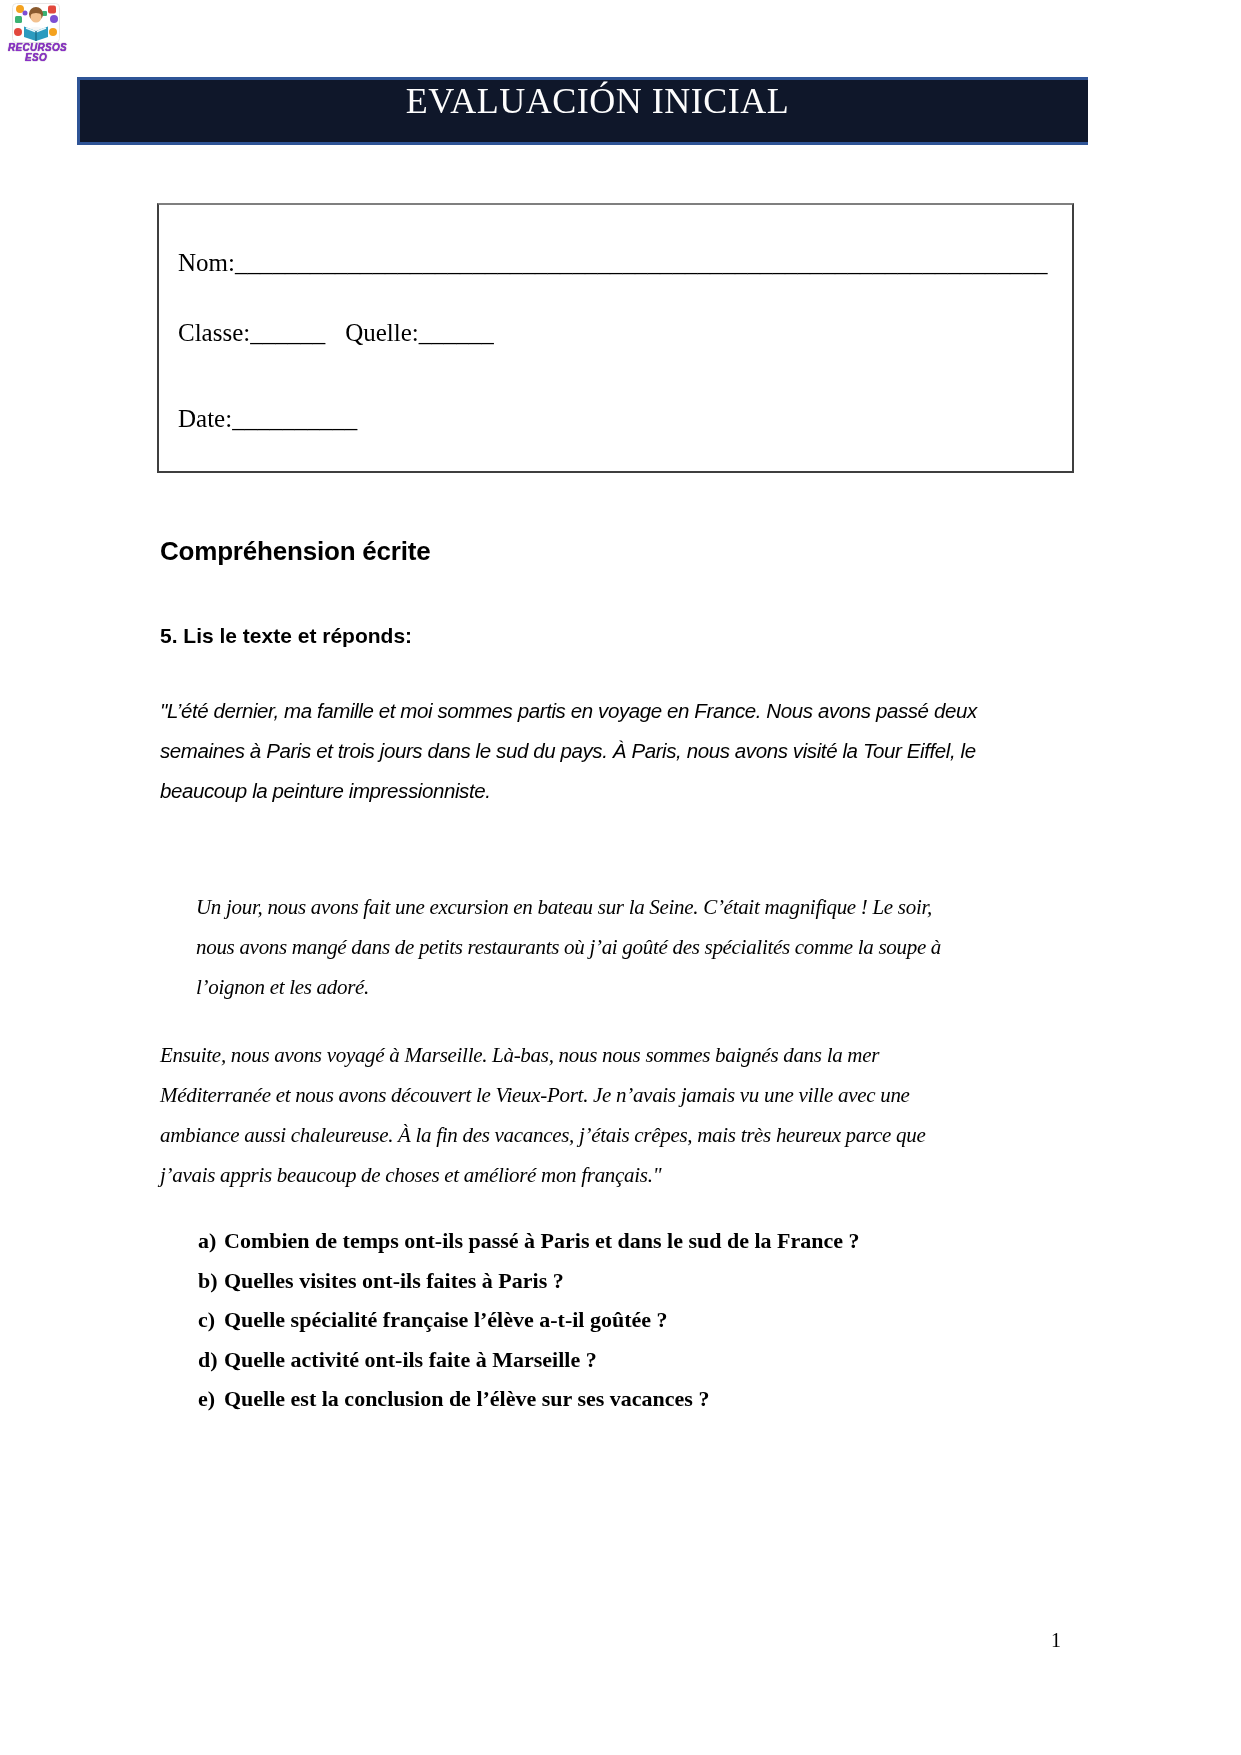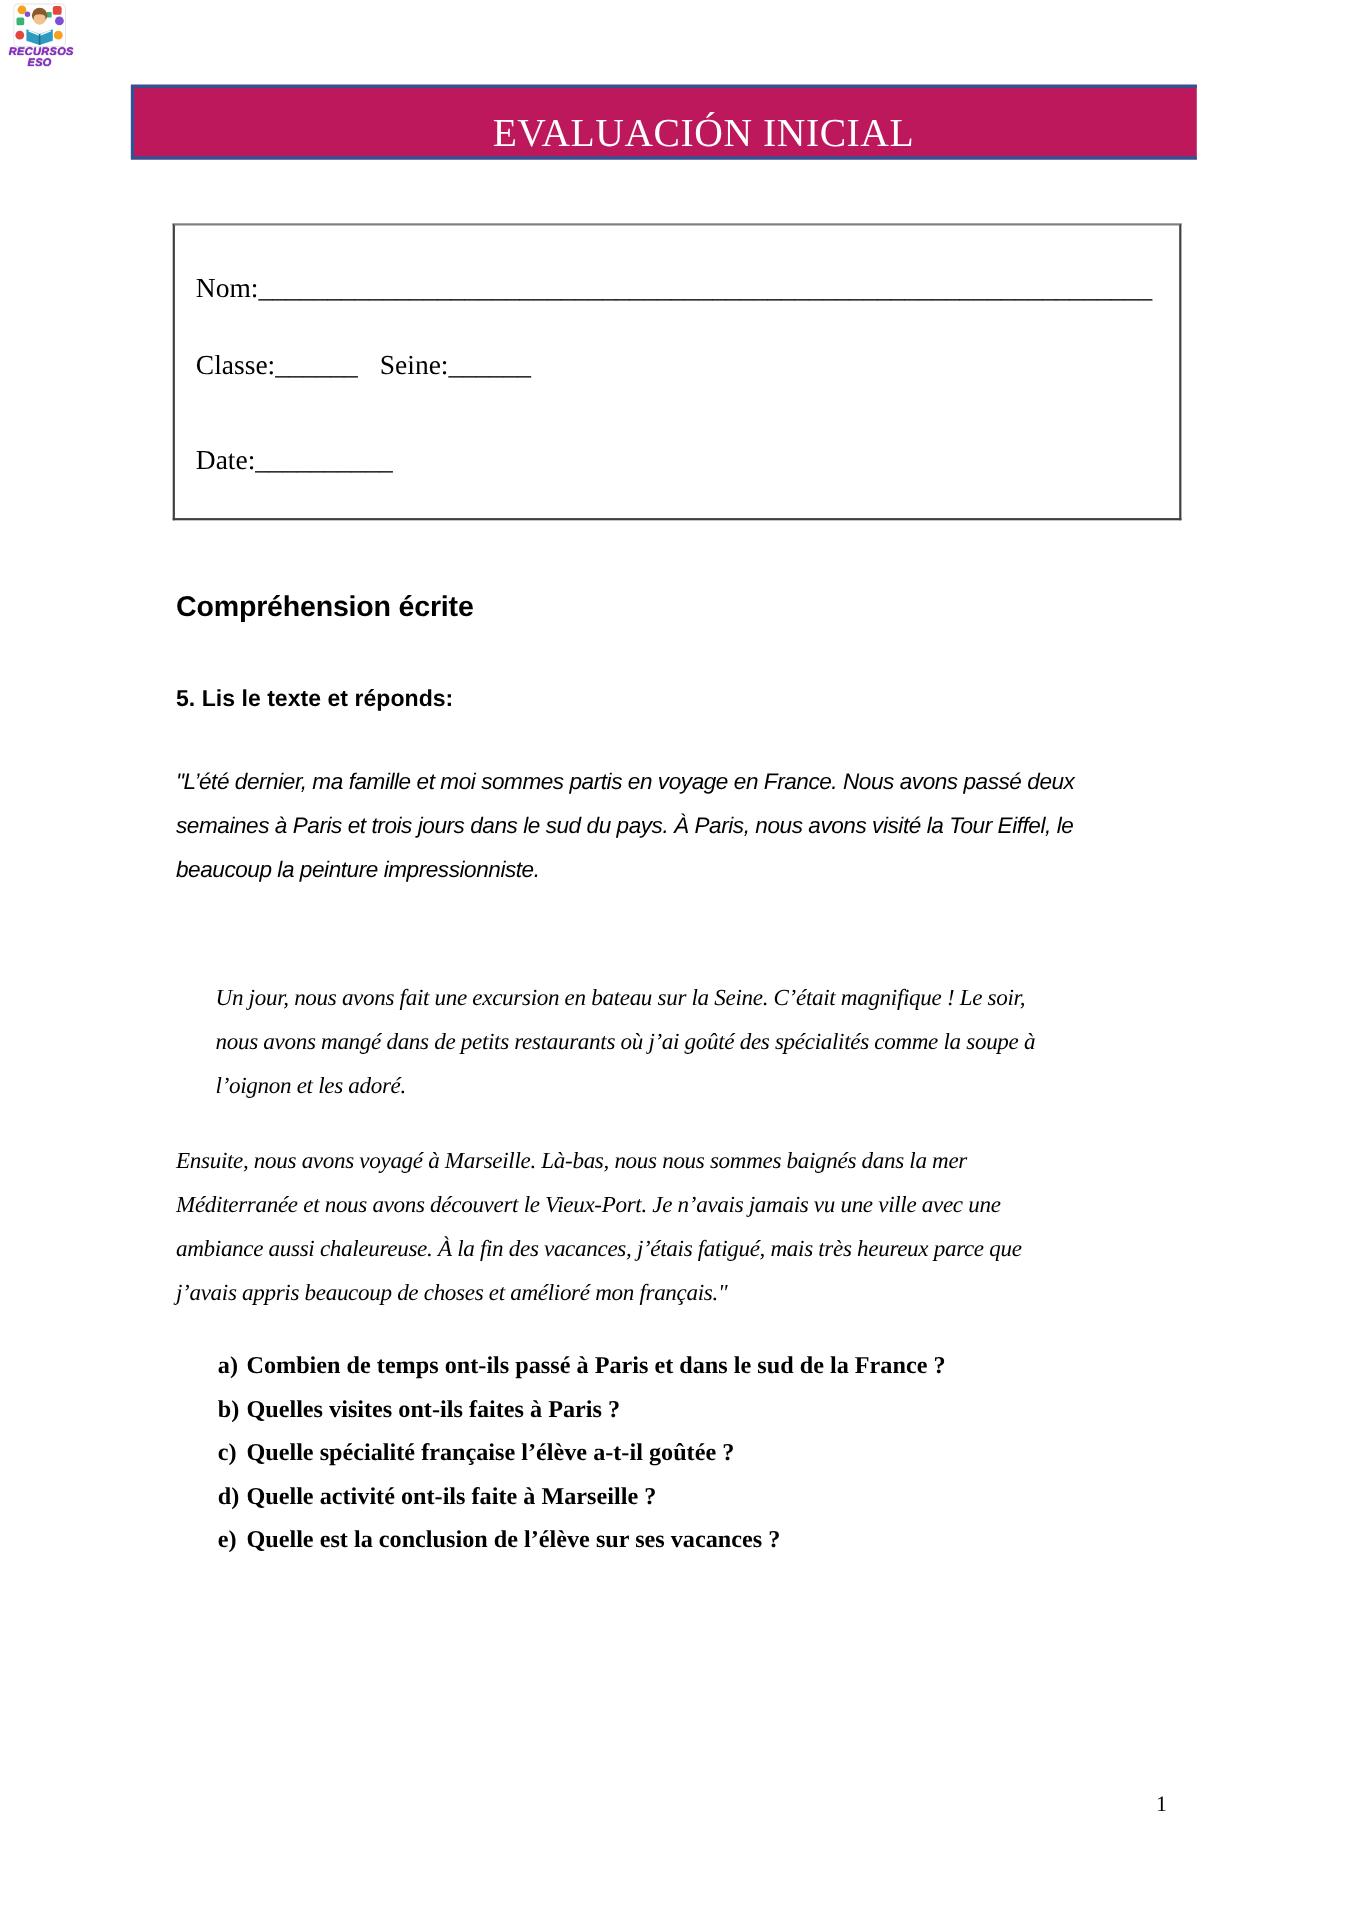--- a/index.html
+++ b/index.html
@@ -8,22 +8,22 @@
 
   
   .logo{position:absolute;left:8px;top:3px;width:56px;text-align:center;}
   .logo svg{display:block;margin:0 auto;}
   .logo-text{font-family:"Liberation Sans",sans-serif;font-weight:bold;font-style:italic;
              font-size:10px;line-height:10px;color:#8b2fc9;letter-spacing:.3px;
              text-shadow:0 0 1px #40105e;}
 
   
   .banner{position:absolute;left:77px;top:77px;width:1041px;height:68px;box-sizing:border-box;
-          background:#be185d;border:3px solid #2f5496;display:flex;align-items:flex-end;
-          justify-content:center;gap:58px;margin-left:42px;}
+          background:#0f172a;border:3px solid #2f5496;display:flex;align-items:flex-start;
+          justify-content:center;gap:58px;}
   .banner span{color:#fdfdfd;font-size:36px;letter-spacing:.5px;white-space:nowrap;}
 
   
   .formbox{position:absolute;left:157px;top:203px;width:917px;height:270px;box-sizing:border-box;
            border:2px solid #3f3f3f;border-top-color:#7f7f7f;font-size:25px;}
   .frow{position:absolute;left:19px;white-space:nowrap;}
   .row-nom{top:44px;}
   .row-classe{top:114px;}
   .row-date{top:200px;}
   .gap{display:inline-block;width:20px;}
@@ -82,21 +82,21 @@
 
   <div class="banner">
     <span>EVALUACIÓN INICIAL</span>
   </div>
 
   <div class="formbox">
     <div class="frow row-nom">
       <span>Nom:</span><span>_________________________________________________________________</span>
     </div>
     <div class="frow row-classe">
-      <span>Classe:</span><span>______</span><span class="gap"></span><span>Seine:</span><span>______</span>
+      <span>Classe:</span><span>______</span><span class="gap"></span><span>Quelle:</span><span>______</span>
     </div>
     <div class="frow row-date">
       <span>Date:</span><span>__________</span>
     </div>
   </div>
 
   <div class="h1">Compréhension écrite</div>
   <div class="h2">5. Lis le texte et réponds:</div>
 
   <div class="para p1">
@@ -107,21 +107,21 @@
 
   <div class="para p2">
     <div class="line">Un jour, nous avons fait une excursion en bateau sur la Seine. C’était magnifique ! Le soir,</div>
     <div class="line">nous avons mangé dans de petits restaurants où j’ai goûté des spécialités comme la soupe à</div>
     <div class="line">l’oignon et les adoré.</div>
   </div>
 
   <div class="para p3">
     <div class="line">Ensuite, nous avons voyagé à Marseille. Là-bas, nous nous sommes baignés dans la mer</div>
     <div class="line">Méditerranée et nous avons découvert le Vieux-Port. Je n’avais jamais vu une ville avec une</div>
-    <div class="line">ambiance aussi chaleureuse. À la fin des vacances, j’étais fatigué, mais très heureux parce que</div>
+    <div class="line">ambiance aussi chaleureuse. À la fin des vacances, j’étais crêpes, mais très heureux parce que</div>
     <div class="line">j’avais appris beaucoup de choses et amélioré mon français."</div>
   </div>
 
   <div class="questions">
     <div class="q">
       <span class="ql">a)</span>
       <span>Combien de temps ont-ils passé à Paris et dans le sud de la France ?</span>
     </div>
     <div class="q">
       <span class="ql">b)</span>

